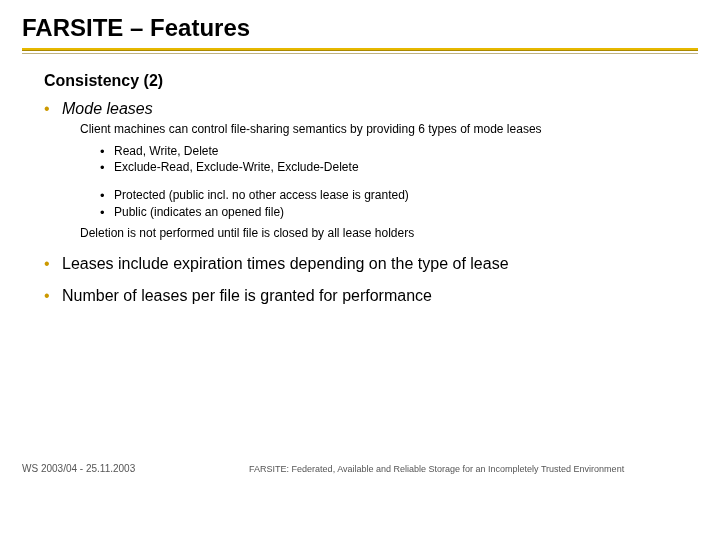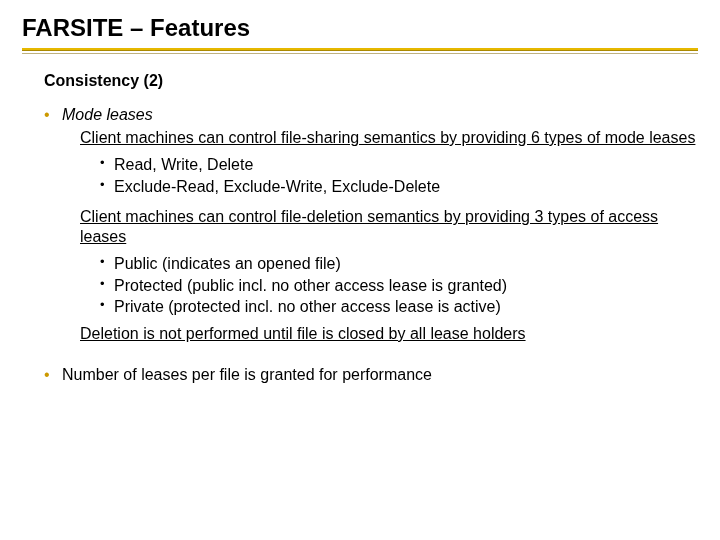--- a/index.html
+++ b/index.html
@@ -36,45 +36,44 @@
     height: 1px;
     background: #806600;
     opacity: 0.5;
   }
   .body {
     padding: 10px 22px 0 44px;
   }
   .subtitle {
     font-weight: bold;
     font-size: 16px;
-    margin: 8px 0 16px 0;
+    margin: 8px 0 10px 0;
   }
   .lvl1 {
     margin: 4px 0 2px 0;
     padding-left: 18px;
     position: relative;
     font-size: 16px;
   }
   .lvl1::before {
     content: "•";
     position: absolute;
     left: 0;
     top: 0;
     color: #CC9900;
     font-size: 16px;
   }
   .italic { font-style: italic; }
   .lvl1-body {
-    font-size: 16px;
+    font-size: 12px;
     padding: 2px 0 2px 36px;
     line-height: 1.25;
-    text-decoration: underline;
   }
   .lvl2 {
-    font-size: 16px;
+    font-size: 12px;
     padding-left: 70px;
     position: relative;
     line-height: 1.35;
   }
   .lvl2::before {
     content: "•";
     position: absolute;
     left: 56px;
     top: 0;
     color: #000;
@@ -119,31 +118,36 @@
     <div class="lvl1">
       <span class="italic">Mode leases</span>
     </div>
     <div class="lvl1-body">Client machines can control file-sharing semantics by providing 6 types of mode leases</div>
     <div class="gap-sm"></div>
     <div class="lvl2">Read, Write, Delete</div>
     <div class="lvl2">Exclude-Read, Exclude-Write, Exclude-Delete</div>
 
     <div class="gap-md"></div>
 
-    <div class="lvl1-body">Client machines can control file-deletion semantics by providing 3 types of access leases</div>
     <div class="gap-sm"></div>
+    <div class="lvl2">Protected (public incl. no other access lease is granted)</div>
     <div class="lvl2">Public (indicates an opened file)</div>
-    <div class="lvl2">Protected (public incl. no other access lease is granted)</div>
-    <div class="lvl2">Private (protected incl. no other access lease is active)</div>
     <div class="gap-sm"></div>
     <div class="lvl1-body">Deletion is not performed until file is closed by all lease holders</div>
 
     <div class="gap-md"></div>
 
+    <div class="lvl1">
+      <span>Leases include expiration times depending on the type of lease</span>
+    </div>
     <div class="gap-md"></div>
     <div class="lvl1">
       <span>Number of leases per file is granted for performance</span>
     </div>
 
   </div>
 
+  <div class="footer">
+    <span>WS 2003/04 - 25.11.2003</span>
+    <span class="right">FARSITE: Federated, Available and Reliable Storage for an Incompletely Trusted Environment</span>
+  </div>
 
 </div>
 
 </body></html>

